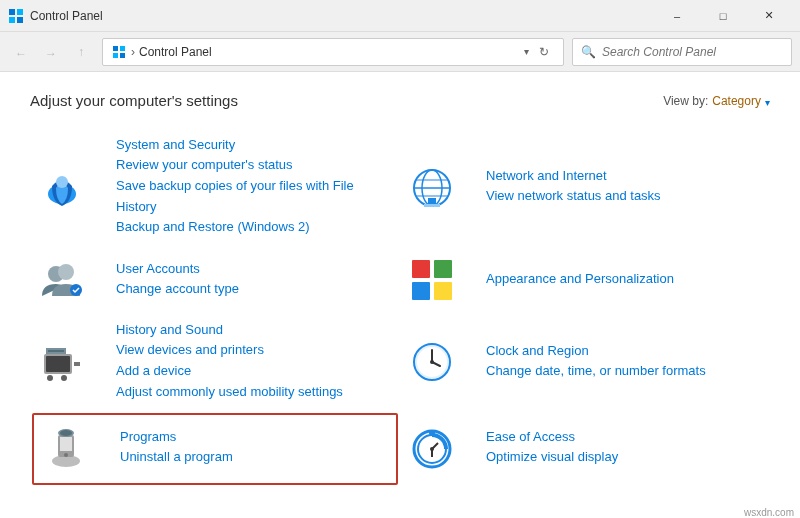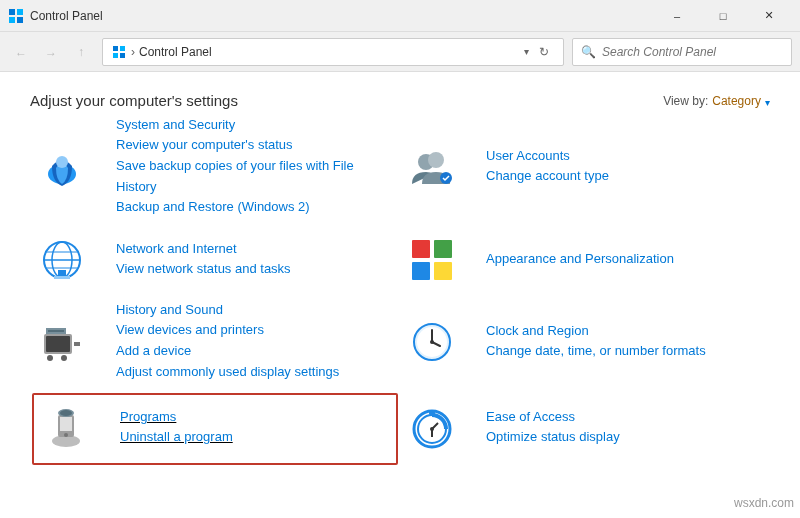--- a/index.html
+++ b/index.html
@@ -147,20 +147,21 @@
       background: white;
       padding: 20px 30px;
       height: calc(518px - 32px - 40px);
       overflow-y: auto;
     }
 
     .header-row {
       display: flex;
       align-items: center;
       justify-content: space-between;
+      margin-bottom: 20px;
     }
     .page-title {
       font-size: 15px;
       color: #333;
       font-weight: normal;
     }
     .view-by {
       display: flex;
       align-items: flex-end;
       gap: 4px;
@@ -189,21 +190,20 @@
       align-items: center;
       padding: 8px 6px;
       cursor: pointer;
       gap: 28px;
     }
 
     .category-item.highlighted {
       border: 2px solid #c0392b;
       border-radius: 2px;
       margin: 2px;
-      text-decoration: underline;
     }
 
     .category-icon {
       width: 52px;
       height: 52px;
       flex-shrink: 0;
       display: flex;
       align-items: center;
       justify-content: center;
     }
@@ -232,23 +232,23 @@
     .icon-hardware svg,
     .icon-programs svg,
     .icon-user svg,
     .icon-appearance svg,
     .icon-clock svg,
     .icon-ease svg { width: 48px; height: 48px; }
 
     
     .watermark {
       position: fixed;
-      bottom: 8px;
+      bottom: 0;
       right: 6px;
-      font-size: 12px;
+      font-size: 10px;
       color: #999;
     }
   </style>
 </head>
 <body>
 
 <div class="title-bar">
   <div class="title-bar-icon">
     <svg width="16" height="16" viewBox="0 0 16 16">
       <rect x="1" y="1" width="6" height="6" fill="#0078d7"></rect>
@@ -314,55 +314,55 @@
       </div>
       <div class="category-content">
         <div class="category-title">System and Security</div>
         <span class="category-link">Review your computer's status</span>
         <span class="category-link">Save backup copies of your files with File History</span>
         <span class="category-link">Backup and Restore (Windows 2)</span>
       </div>
     </div>
 
     <div class="category-item">
-      <div class="category-icon icon-user">
-        <svg width="48" height="48" viewBox="0 0 48 48">
-          <circle cx="18" cy="18" r="8" fill="#90A4AE"></circle>
-          <circle cx="28" cy="16" r="8" fill="#B0BEC5"></circle>
-          <path d="M4 40 Q4 28 18 28 Q22 28 25 30" fill="#607D8B"></path>
-          <path d="M14 40 Q14 28 28 28 Q42 28 42 40Z" fill="#78909C"></path>
-          <circle cx="38" cy="34" r="6" fill="#1976D2"></circle>
-          <path d="M35 34 L37 36 L41 32" stroke="white" stroke-width="1.5" fill="none"></path>
-        </svg>
-      </div>
-      <div class="category-content">
-        <div class="category-title">User Accounts</div>
-        <span class="category-link">Change account type</span>
-      </div>
-    </div>
-
-    <div class="category-item">
       <div class="category-icon icon-network">
         <svg width="48" height="48" viewBox="0 0 48 48">
           <circle cx="24" cy="24" r="18" fill="none" stroke="#1E88E5" stroke-width="2"></circle>
           <ellipse cx="24" cy="24" rx="10" ry="18" fill="none" stroke="#1E88E5" stroke-width="1.5"></ellipse>
           <line x1="6" y1="24" x2="42" y2="24" stroke="#1E88E5" stroke-width="1.5"></line>
           <line x1="8" y1="16" x2="40" y2="16" stroke="#1E88E5" stroke-width="1"></line>
           <line x1="8" y1="32" x2="40" y2="32" stroke="#1E88E5" stroke-width="1"></line>
           <rect x="20" y="34" width="8" height="8" fill="#1E88E5"></rect>
           <rect x="16" y="40" width="16" height="3" fill="#90CAF9"></rect>
         </svg>
       </div>
       <div class="category-content">
         <div class="category-title">Network and Internet</div>
         <span class="category-link">View network status and tasks</span>
       </div>
     </div>
 
     <div class="category-item">
+      <div class="category-icon icon-user">
+        <svg width="48" height="48" viewBox="0 0 48 48">
+          <circle cx="18" cy="18" r="8" fill="#90A4AE"></circle>
+          <circle cx="28" cy="16" r="8" fill="#B0BEC5"></circle>
+          <path d="M4 40 Q4 28 18 28 Q22 28 25 30" fill="#607D8B"></path>
+          <path d="M14 40 Q14 28 28 28 Q42 28 42 40Z" fill="#78909C"></path>
+          <circle cx="38" cy="34" r="6" fill="#1976D2"></circle>
+          <path d="M35 34 L37 36 L41 32" stroke="white" stroke-width="1.5" fill="none"></path>
+        </svg>
+      </div>
+      <div class="category-content">
+        <div class="category-title">User Accounts</div>
+        <span class="category-link">Change account type</span>
+      </div>
+    </div>
+
+    <div class="category-item">
       <div class="category-icon icon-appearance">
         <svg width="48" height="48" viewBox="0 0 48 48">
           <rect x="4" y="4" width="18" height="18" fill="#E53935" rx="1"></rect>
           <rect x="26" y="4" width="18" height="18" fill="#43A047" rx="1"></rect>
           <rect x="4" y="26" width="18" height="18" fill="#1E88E5" rx="1"></rect>
           <rect x="26" y="26" width="18" height="18" fill="#FDD835" rx="1"></rect>
         </svg>
       </div>
       <div class="category-content">
         <div class="category-title">Appearance and Personalization</div>
@@ -378,21 +378,21 @@
           <circle cx="12" cy="40" r="3" fill="#616161"></circle>
           <circle cx="26" cy="40" r="3" fill="#616161"></circle>
           <rect x="8" y="10" width="20" height="6" fill="#78909C"></rect>
           <rect x="10" y="12" width="16" height="2" fill="#546E7A"></rect>
         </svg>
       </div>
       <div class="category-content">
         <div class="category-title">History and Sound</div>
         <span class="category-link">View devices and printers</span>
         <span class="category-link">Add a device</span>
-        <span class="category-link">Adjust commonly used display settings</span>
+        <span class="category-link">Adjust commonly used mobility settings</span>
       </div>
     </div>
 
     <div class="category-item">
       <div class="category-icon icon-clock">
         <svg width="48" height="48" viewBox="0 0 48 48">
           <circle cx="24" cy="24" r="18" fill="#E3F2FD" stroke="#1E88E5" stroke-width="2"></circle>
           <circle cx="24" cy="24" r="15" fill="white"></circle>
           <line x1="24" y1="24" x2="24" y2="12" stroke="#333" stroke-width="2" stroke-linecap="round"></line>
           <line x1="24" y1="24" x2="32" y2="28" stroke="#333" stroke-width="2" stroke-linecap="round"></line>
@@ -429,20 +429,20 @@
           <circle cx="24" cy="24" r="14" fill="none" stroke="#1E88E5" stroke-width="2"></circle>
           <path d="M24 10 A14 14 0 0 1 38 24" stroke="#1E88E5" stroke-width="4" fill="none"></path>
           <circle cx="24" cy="8" r="3" fill="#1E88E5"></circle>
           <line x1="24" y1="24" x2="30" y2="18" stroke="#333" stroke-width="2"></line>
           <line x1="24" y1="24" x2="24" y2="32" stroke="#333" stroke-width="2"></line>
           <circle cx="24" cy="24" r="2" fill="#333"></circle>
         </svg>
       </div>
       <div class="category-content">
         <div class="category-title">Ease of Access</div>
-        <span class="category-link">Optimize status display</span>
+        <span class="category-link">Optimize visual display</span>
       </div>
     </div>
 
   </div>
 </div>
 
 <div class="watermark">wsxdn.com</div>
 
 </body></html>

